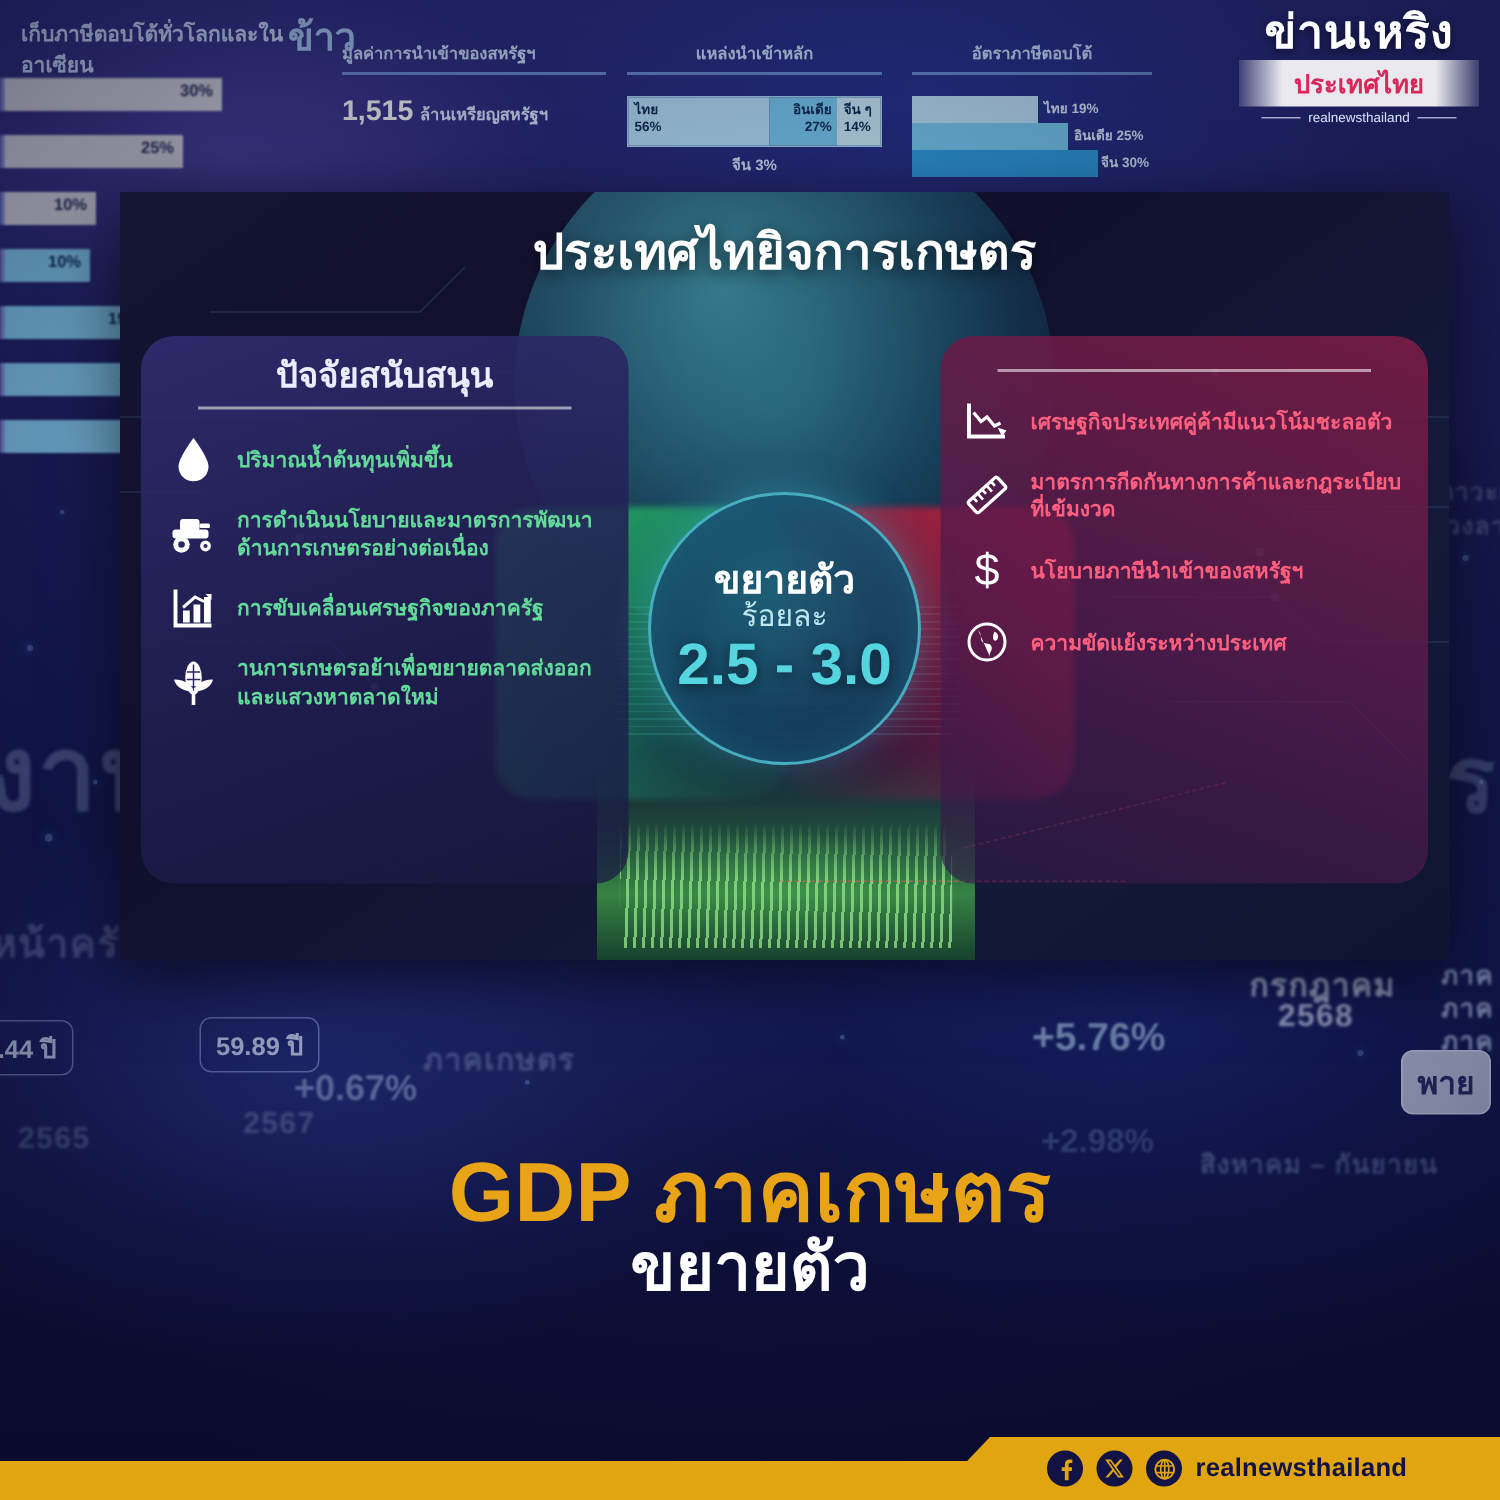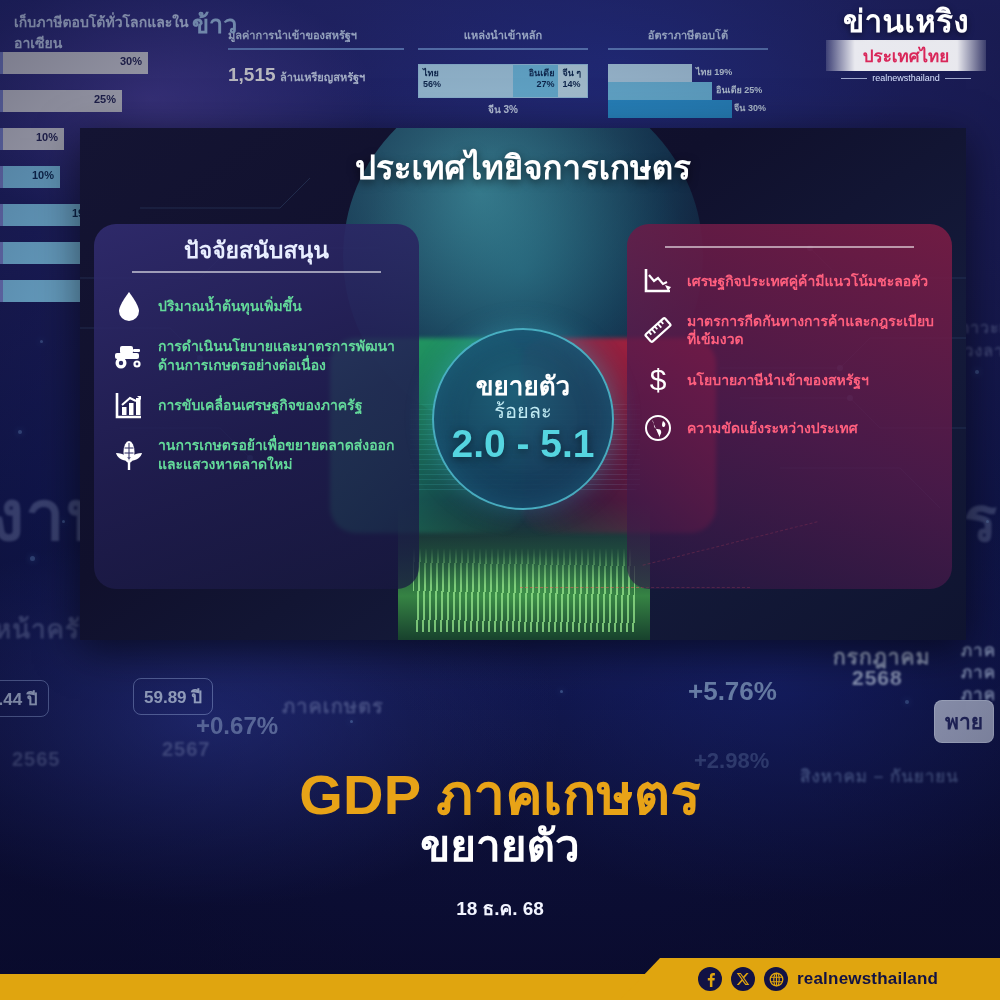--- a/index.html
+++ b/index.html
@@ -448,28 +448,27 @@
           <path d="M19 7 c2 1 3 3 2 5 c-1 2 -3 1 -3 -1 c0 -2 1 -4 1 -4 z" fill="#fff"></path>
         </svg>
       </span>
       <span class="txt">ความขัดแย้งระหว่างประเทศ</span>
     </div>
   </div>
 
   <div class="center">
     <div class="c1">ขยายตัว</div>
     <div class="c2">ร้อยละ</div>
-    <div class="c3">2.0 - 5.1</div>
+    <div class="c3">2.5 - 3.0</div>
   </div>
 </div>
 
 <div class="headline">
   <div class="h1">GDP ภาคเกษตร</div>
   <div class="h2">ขยายตัว</div>
-  <div class="date">18 ธ.ค. 68</div>
 </div>
 
 <div class="footer">
   <div class="footer-bar"></div>
   <div class="footer-tab"></div>
   <div class="footer-inner">
     <span class="sico">
       <svg width="15" height="15" viewBox="0 0 15 15">
           <path d="M9.4 15V8.6h2.1l.3-2.5H9.4V4.6c0-.7.2-1.2 1.2-1.2h1.3V1.1C11.7 1.1 11 1 10.1 1 8.2 1 6.9 2.1 6.9 4.3v1.8H4.8v2.5h2.1V15z" fill="#e0a50f"></path>
         </svg>

